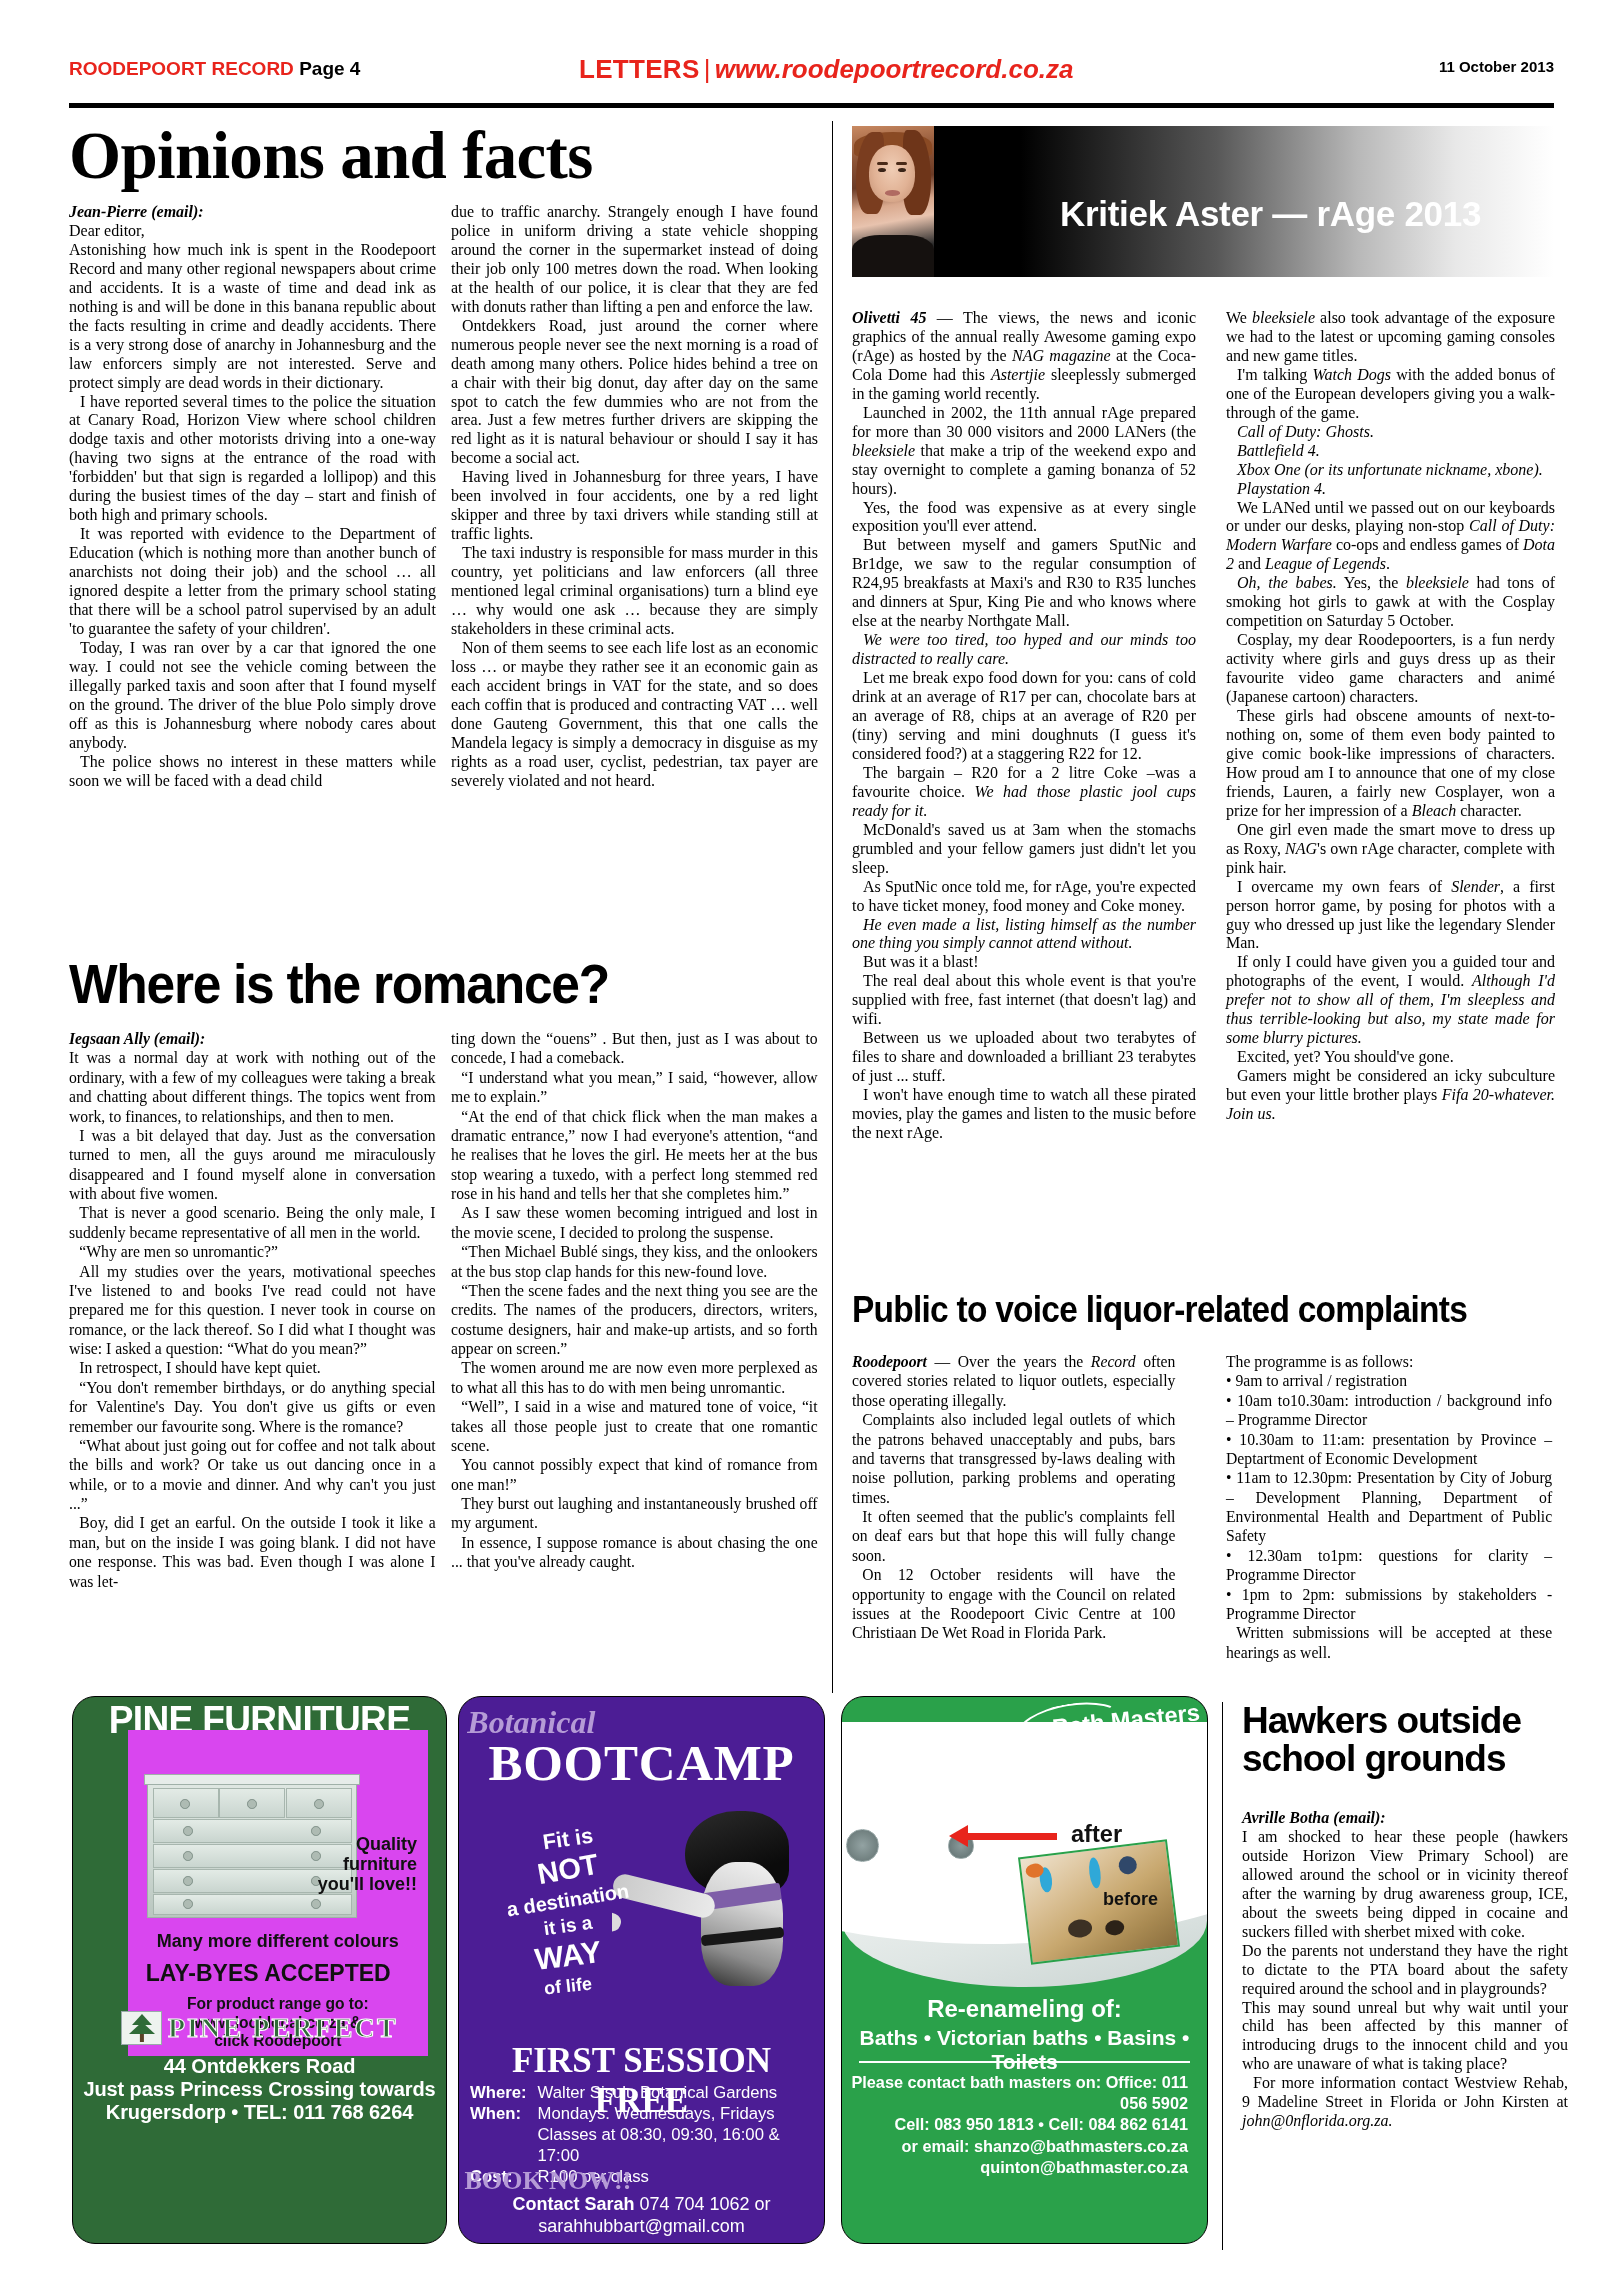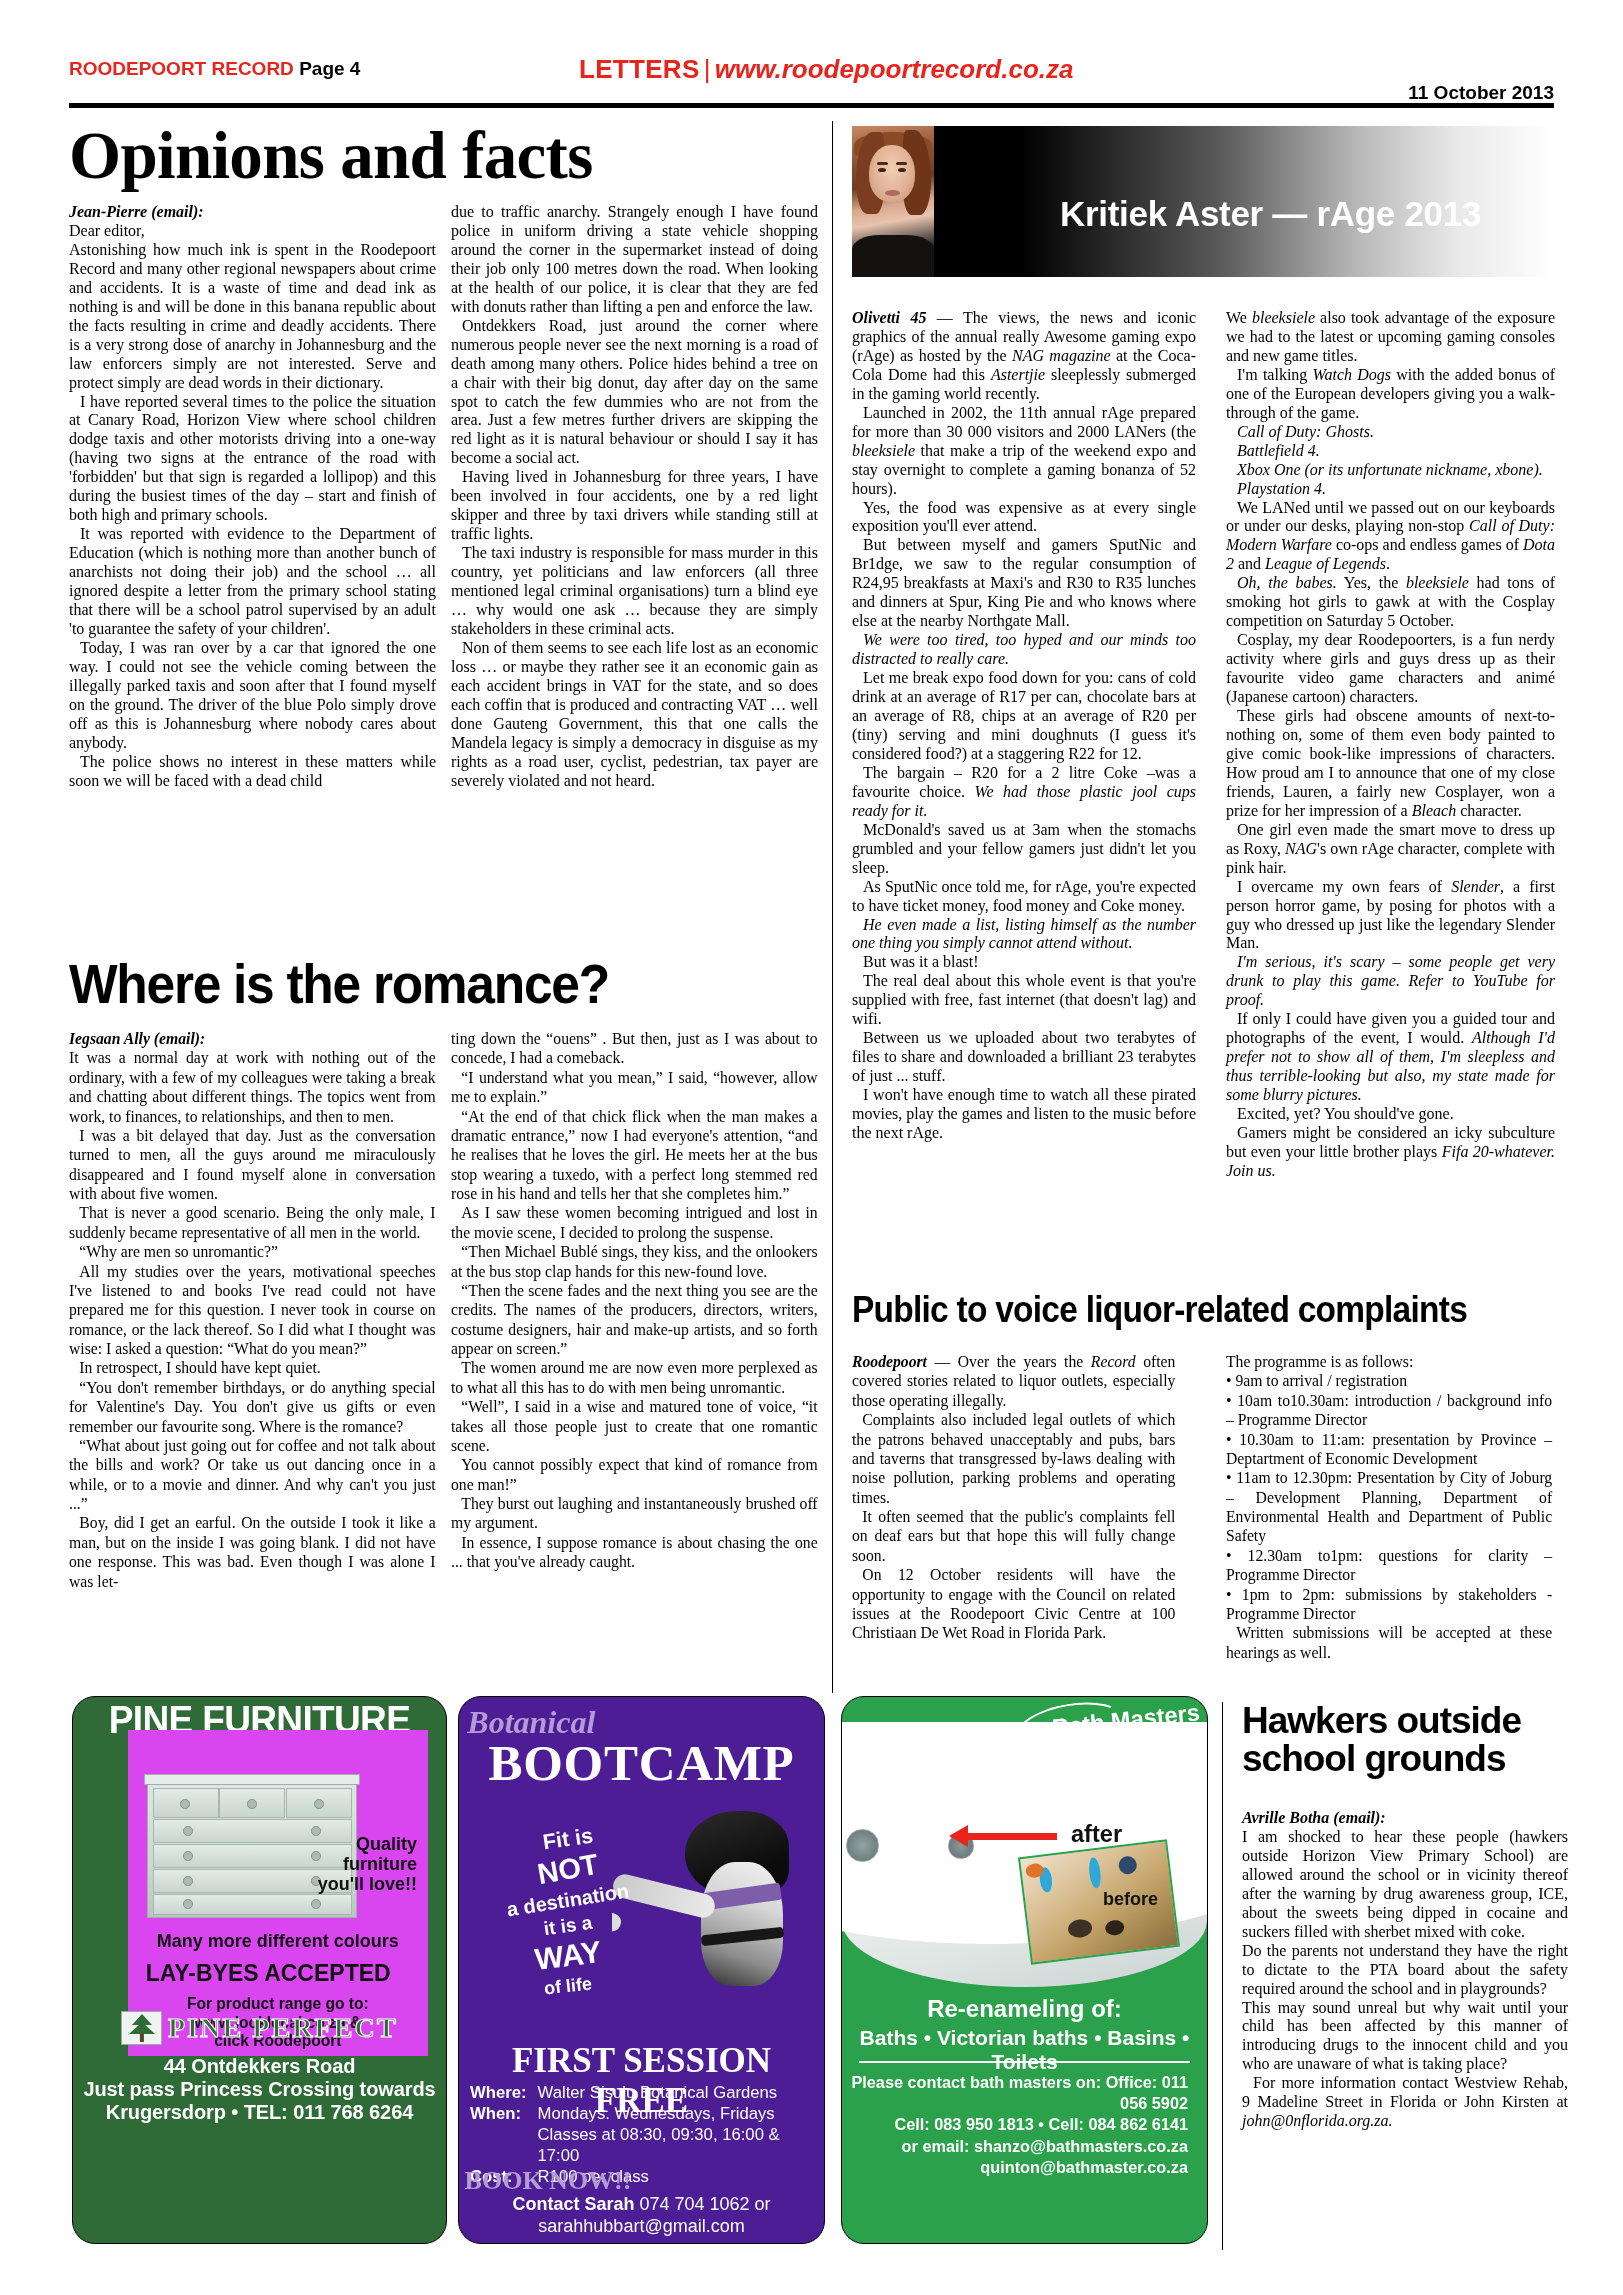--- a/index.html
+++ b/index.html
@@ -14,21 +14,21 @@
 
   
   .masthead { position:absolute; left:69px; top:54px; width:1485px; height:42px; }
   .mh-left { position:absolute; left:0; top:4.2px; font-family:"Liberation Sans",sans-serif; font-size:19px; font-weight:bold; white-space:nowrap; }
   .mh-left .red { color:#e8241c; }
   .mh-left .blk { color:#000; }
   .mh-center { position:absolute; left:510px; top:0px; font-family:"Liberation Sans",sans-serif; font-size:26px; font-weight:bold; white-space:nowrap; }
   .mh-center .lbl { color:#e8241c; letter-spacing:0.3px; }
   .mh-center .bar { color:#e8241c; font-weight:normal; padding:0 4.2px; }
   .mh-center .url { color:#e8241c; font-style:italic; }
-  .mh-right { position:absolute; right:0; top:4.2px; font-family:"Liberation Sans",sans-serif; font-size:19px; font-weight:bold; color:#000; white-space:nowrap;margin-top:24px; }
+  .mh-right { position:absolute; right:0; top:4.2px; font-family:"Liberation Sans",sans-serif; font-size:15px; font-weight:bold; color:#000; white-space:nowrap; }
   .mh-rule { position:absolute; left:69px; top:103px; width:1485px; height:4.9px; background:#000; }
 
   
   .col { position:absolute; }
   .vrule { position:absolute; background:#000; width:1.4px; }
 
   h1.head-serif {
     font-family:"Liberation Serif", serif;
     font-weight:bold; font-size:67px; line-height:0.95;
     margin:0; letter-spacing:-0.7px;
@@ -305,21 +305,20 @@
     <p class="it">Call of Duty: Ghosts.</p>
     <p class="it">Battlefield 4.</p>
     <p class="it">Xbox One (or its unfortunate nickname, xbone).</p>
     <p class="it">Playstation 4.</p>
     <p>We LANed until we passed out on our keyboards or under our desks, playing non-stop <span class="it">Call of Duty: Modern Warfare</span> co-ops and endless games of <span class="it">Dota 2</span> and <span class="it">League of Legends</span>.</p>
     <p><span class="it">Oh, the babes.</span> Yes, the <span class="it">bleeksiele</span> had tons of smoking hot girls to gawk at with the Cosplay competition on Saturday 5 October.</p>
     <p>Cosplay, my dear Roodepoorters, is a fun nerdy activity where girls and guys dress up as their favourite video game characters and animé (Japanese cartoon) characters.</p>
     <p>These girls had obscene amounts of next-to-nothing on, some of them even body painted to give comic book-like impressions of characters. How proud am I to announce that one of my close friends, Lauren, a fairly new Cosplayer, won a prize for her impression of a <span class="it">Bleach</span> character.</p>
     <p>One girl even made the smart move to dress up as Roxy, <span class="it">NAG</span>'s own rAge character, complete with pink hair.</p>
     <p>I overcame my own fears of <span class="it">Slender</span>, a first person horror game, by posing for photos with a guy who dressed up just like the legendary Slender Man.</p>
-    <p class="it">I'm serious, it's scary – some people get very drunk to play this game. Refer to YouTube for proof.</p>
     <p>If only I could have given you a guided tour and photographs of the event, I would. <span class="it">Although I'd prefer not to show all of them, I'm sleepless and thus terrible-looking but also, my state made for some blurry pictures.</span></p>
     <p>Excited, yet? You should've gone.</p>
     <p>Gamers might be considered an icky subculture but even your little brother plays <span class="it">Fifa 20-whatever. Join us.</span></p>
   </div>
 
   <h2 class="head-sans-mid col" style="left:852px; top:1292px; width:777px;">Public to voice liquor-related complaints</h2>
 
   <div class="col body-cond" style="left:852px; top:1352px; width:344px;">
     <p class="noind"><span class="byline">Roodepoort</span> — Over the years the <span class="it">Record</span> often covered stories related to liquor outlets, especially those operating illegally.</p>
     <p>Complaints also included legal outlets of which the patrons behaved unacceptably and pubs, bars and taverns that transgressed by-laws dealing with noise pollution, parking problems and operating times.</p>

